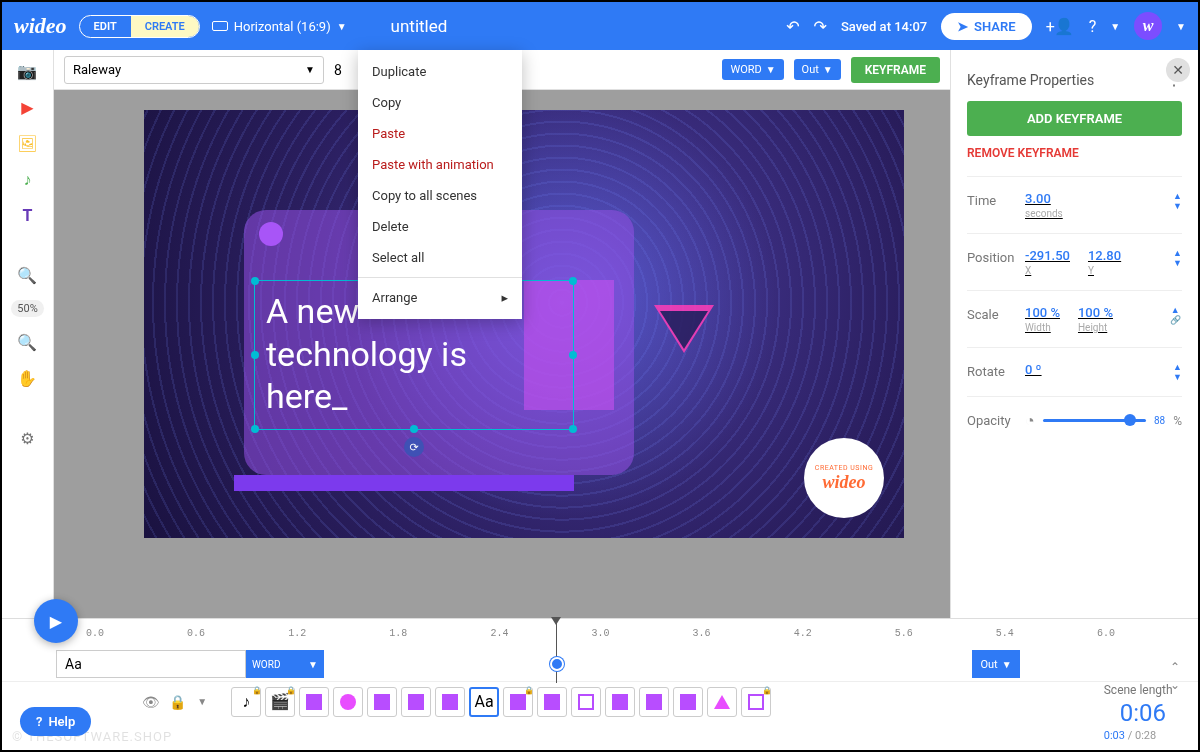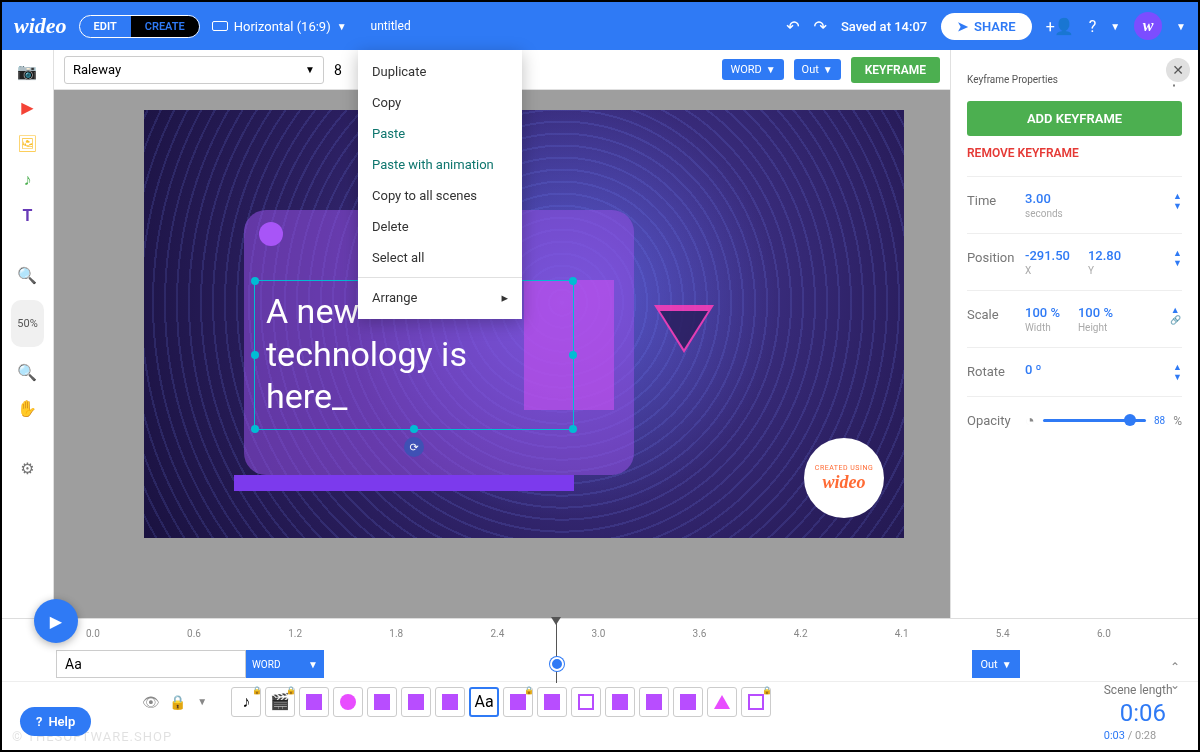--- a/index.html
+++ b/index.html
@@ -4,44 +4,44 @@
 <style>
 * { margin: 0; padding: 0; box-sizing: border-box; font-family: -apple-system, BlinkMacSystemFont, "Segoe UI", Roboto, sans-serif; }
 body { width: 1200px; height: 752px; overflow: hidden; background: #fff; position: relative; border: 2px solid #000; }
 
 
 .header { height: 48px; background: #2f7af5; display: flex; align-items: center; padding: 0 12px; gap: 12px; color: #fff; }
 .logo { font-family: cursive; font-weight: bold; font-size: 22px; font-style: italic; }
 .edit-create { display: flex; border: 1px solid #fff; border-radius: 16px; overflow: hidden; }
 .edit-create span { padding: 4px 14px; font-size: 11px; font-weight: 600; cursor: pointer; }
 .ec-edit { background: transparent; color: #fff; }
-.ec-create { background: #000000; color: #2f7af5; }
+.ec-create { background: #fef9c3; color: #2f7af5; }
 .orient { display: flex; align-items: center; gap: 6px; font-size: 13px; cursor: pointer; }
 .orient-icon { width: 16px; height: 10px; border: 1.5px solid #fff; border-radius: 2px; }
 .chev { font-size: 10px; }
-.title-untitled { font-size: 12px; margin-left: 12px; }
+.title-untitled { font-size: 17px; margin-left: 32px; }
 .header-right { margin-left: auto; display: flex; align-items: center; gap: 14px; }
 .icon-btn { cursor: pointer; font-size: 16px; }
 .saved { font-size: 13px; font-weight: 500; text-align: center; }
 .share-btn { background: #fff; color: #2f7af5; border-radius: 18px; padding: 6px 16px; display: flex; align-items: center; gap: 6px; font-weight: 600; font-size: 13px; cursor: pointer; }
 .avatar { width: 28px; height: 28px; background: #7c4dff; border-radius: 50%; display: flex; align-items: center; justify-content: center; font-family: cursive; font-style: italic; font-weight: bold; }
 
 
 .main-row { display: flex; height: 568px; }
 
 
 .left-toolbar { width: 52px; background: #fff; border-right: 1px solid #e0e0e0; display: flex; flex-direction: column; align-items: center; padding-top: 10px; gap: 14px; }
 .lt-icon { width: 22px; height: 22px; display: flex; align-items: center; justify-content: center; cursor: pointer; font-size: 16px; }
 .lt-camera { color: #2f7af5; }
 .lt-video { color: #f44336; }
 .lt-image { color: #fbc02d; }
 .lt-music { color: #4caf50; }
 .lt-text { color: #673ab7; font-weight: bold; }
 .lt-sep { height: 10px; }
-.lt-zoom { font-size: 11px; color: #555; background: #f0f0f0; border-radius: 10px; padding: 17px 6px; }
+.lt-zoom { font-size: 11px; color: #555; background: #f0f0f0; border-radius: 10px; padding: 2px 6px; }
 .lt-gray { color: #757575; }
 
 
 .canvas-wrap { flex: 1; background: #9e9e9e; position: relative; }
 .toolbar2 { height: 40px; background: #fff; display: flex; align-items: center; padding: 0 10px; gap: 10px; border-bottom: 1px solid #e0e0e0; }
 .font-dd { width: 260px; height: 28px; border: 1px solid #ccc; border-radius: 3px; padding: 0 8px; display: flex; align-items: center; justify-content: space-between; font-size: 13px; cursor: pointer; }
 .font-size { width: 40px; font-size: 14px; }
 .pill-btn { background: #2f7af5; color: #fff; font-size: 11px; padding: 4px 8px; border-radius: 3px; display: flex; align-items: center; gap: 4px; cursor: pointer; }
 .keyframe-btn { background: #4caf50; color: #fff; padding: 6px 14px; border-radius: 3px; font-size: 12px; font-weight: 600; cursor: pointer; }
 
@@ -60,48 +60,48 @@
 .selection { position: absolute; left: 110px; top: 170px; width: 320px; height: 150px; border: 1px solid #00bcd4; }
 .sel-handle { position: absolute; width: 8px; height: 8px; background: #00bcd4; border-radius: 50%; }
 .rotate-icon { position: absolute; left: 50%; bottom: -28px; transform: translateX(-50%); width: 20px; height: 20px; background: #3f51b5; border-radius: 50%; display:flex; align-items:center; justify-content:center; color:#fff; font-size:11px; }
 .wideo-badge { position: absolute; right: 20px; bottom: 20px; width: 80px; height: 80px; background: #fff; border-radius: 50%; display: flex; flex-direction: column; align-items: center; justify-content: center; }
 .wideo-badge .small { font-size: 7px; color: #ff6b35; letter-spacing: 0.5px; }
 .wideo-badge .big { font-family: cursive; color: #ff6b35; font-weight: bold; font-size: 18px; font-style: italic; }
 
 
 .ctx-menu { position: absolute; top: 48px; left: 356px; width: 164px; background: #fff; box-shadow: 0 4px 16px rgba(0,0,0,0.25); z-index: 50; padding: 6px 0; }
 .ctx-item { padding: 8px 14px; font-size: 13px; color: #333; cursor: pointer; display: flex; justify-content: space-between; align-items: center; }
-.ctx-item.disabled { color: #0f766e; cursor: default; }
+.ctx-item.disabled { color: #b91c1c; cursor: default; }
 .ctx-sep { height: 1px; background: #e0e0e0; margin: 4px 0; }
 
 
 .right-panel { width: 248px; background: #fff; border-left: 1px solid #e0e0e0; position: relative; display: flex; flex-direction: column; }
 .rp-close { position: absolute; top: 8px; right: 8px; width: 24px; height: 24px; background: #e0e0e0; border-radius: 50%; display: flex; align-items: center; justify-content: center; cursor: pointer; font-size: 14px; color: #555; }
 .rp-header { padding: 20px 16px 12px; display: flex; justify-content: space-between; align-items: center; }
-.rp-title { font-size: 10px; color: #555; }
+.rp-title { font-size: 14px; color: #555; }
 .rp-more { cursor: pointer; color: #666; }
 .rp-body { padding: 0 16px; overflow-y: auto; }
 .rp-add { background: #4caf50; color: #fff; text-align: center; padding: 10px; border-radius: 3px; font-size: 13px; font-weight: 600; cursor: pointer; margin-bottom: 10px; }
 .rp-remove { color: #e53935; font-size: 12px; font-weight: 600; cursor: pointer; margin-bottom: 16px; display: block; }
 .prop-row { display: flex; align-items: flex-start; padding: 14px 0; border-top: 1px solid #eee; }
 .prop-label { width: 58px; font-size: 13px; color: #777; padding-top: 2px; }
-.prop-vals { display: flex; gap: 18px; flex: 1; }
+.prop-vals { display: flex; gap: 18px; flex: 1; text-decoration: underline; }
 .prop-val { display: flex; flex-direction: column; }
 .prop-val .v { color: #2f7af5; font-size: 13px; font-weight: 500; }
 .prop-val .u { color: #aaa; font-size: 10px; margin-top: 2px; }
 .prop-stepper { display: flex; flex-direction: column; color: #2f7af5; font-size: 9px; cursor: pointer; margin-left: auto; }
 .opacity-row { display: flex; align-items: center; gap: 8px; }
 .slider { flex: 1; height: 3px; background: #2f7af5; position: relative; border-radius: 2px; }
 .slider-thumb { position: absolute; right: 10px; top: -5px; width: 12px; height: 12px; background: #2f7af5; border-radius: 50%; }
 
 
 .timeline { height: 134px; background: #fff; border-top: 1px solid #ddd; position: relative; }
 .play-btn { position: absolute; left: 32px; top: -20px; width: 44px; height: 44px; background: #2f7af5; border-radius: 50%; display: flex; align-items: center; justify-content: center; color: #fff; cursor: pointer; z-index: 5; box-shadow: 0 2px 8px rgba(0,0,0,0.3); }
 .ruler { height: 28px; display: flex; align-items: center; padding-left: 84px; font-size: 10px; color: #888; position: relative; }
-.ruler span { width: 104px; }
+.ruler span { width: 104px; font-family: Liberation Mono, monospace; }
 .playhead { position: absolute; left: 554px; top: 0; width: 1px; height: 64px; background: #555; }
 .playhead::before { content:''; position:absolute; top:-2px; left:-5px; border-left:5px solid transparent; border-right:5px solid transparent; border-top:8px solid #555; }
 .track-row { height: 34px; display: flex; align-items: center; padding-left: 54px; gap: 0; position: relative; }
 .track-label { width: 190px; height: 28px; border: 1px solid #ccc; display: flex; align-items: center; padding: 0 8px; font-size: 14px; background: #fff; }
 .track-word { position: absolute; left: 244px; width: 78px; height: 28px; background: #2f7af5; color: #fff; font-size: 10px; display: flex; align-items: center; padding: 0 6px; justify-content: space-between; }
 .track-keyframe { position: absolute; left: 548px; width: 14px; height: 14px; background: #2f7af5; border: 2px solid #fff; border-radius: 50%; top: 10px; box-shadow: 0 0 0 1px #2f7af5; }
 .track-out { position: absolute; left: 970px; width: 48px; height: 28px; background: #2f7af5; color: #fff; font-size: 11px; display: flex; align-items: center; justify-content: center; gap: 4px; }
 .track-line { position: absolute; left: 244px; right: 180px; top: 50%; height: 1px; background: #ccc; z-index: -1; }
 
 .layers-row { height: 40px; display: flex; align-items: center; padding-left: 140px; gap: 4px; border-top: 1px solid #eee; }
@@ -331,21 +331,21 @@
   <div class="play-btn">▶</div>
   <div class="ruler">
     <span>0.0</span>
     <span>0.6</span>
     <span>1.2</span>
     <span>1.8</span>
     <span>2.4</span>
     <span>3.0</span>
     <span>3.6</span>
     <span>4.2</span>
-    <span>4.1</span>
+    <span>5.6</span>
     <span>5.4</span>
     <span>6.0</span>
     <div class="playhead"></div>
   </div>
   <div class="track-row">
     <div class="track-line"></div>
     <div class="track-label">Aa</div>
     <div class="track-word">
         <span>WORD</span>
         <span class="chev">▼</span>

